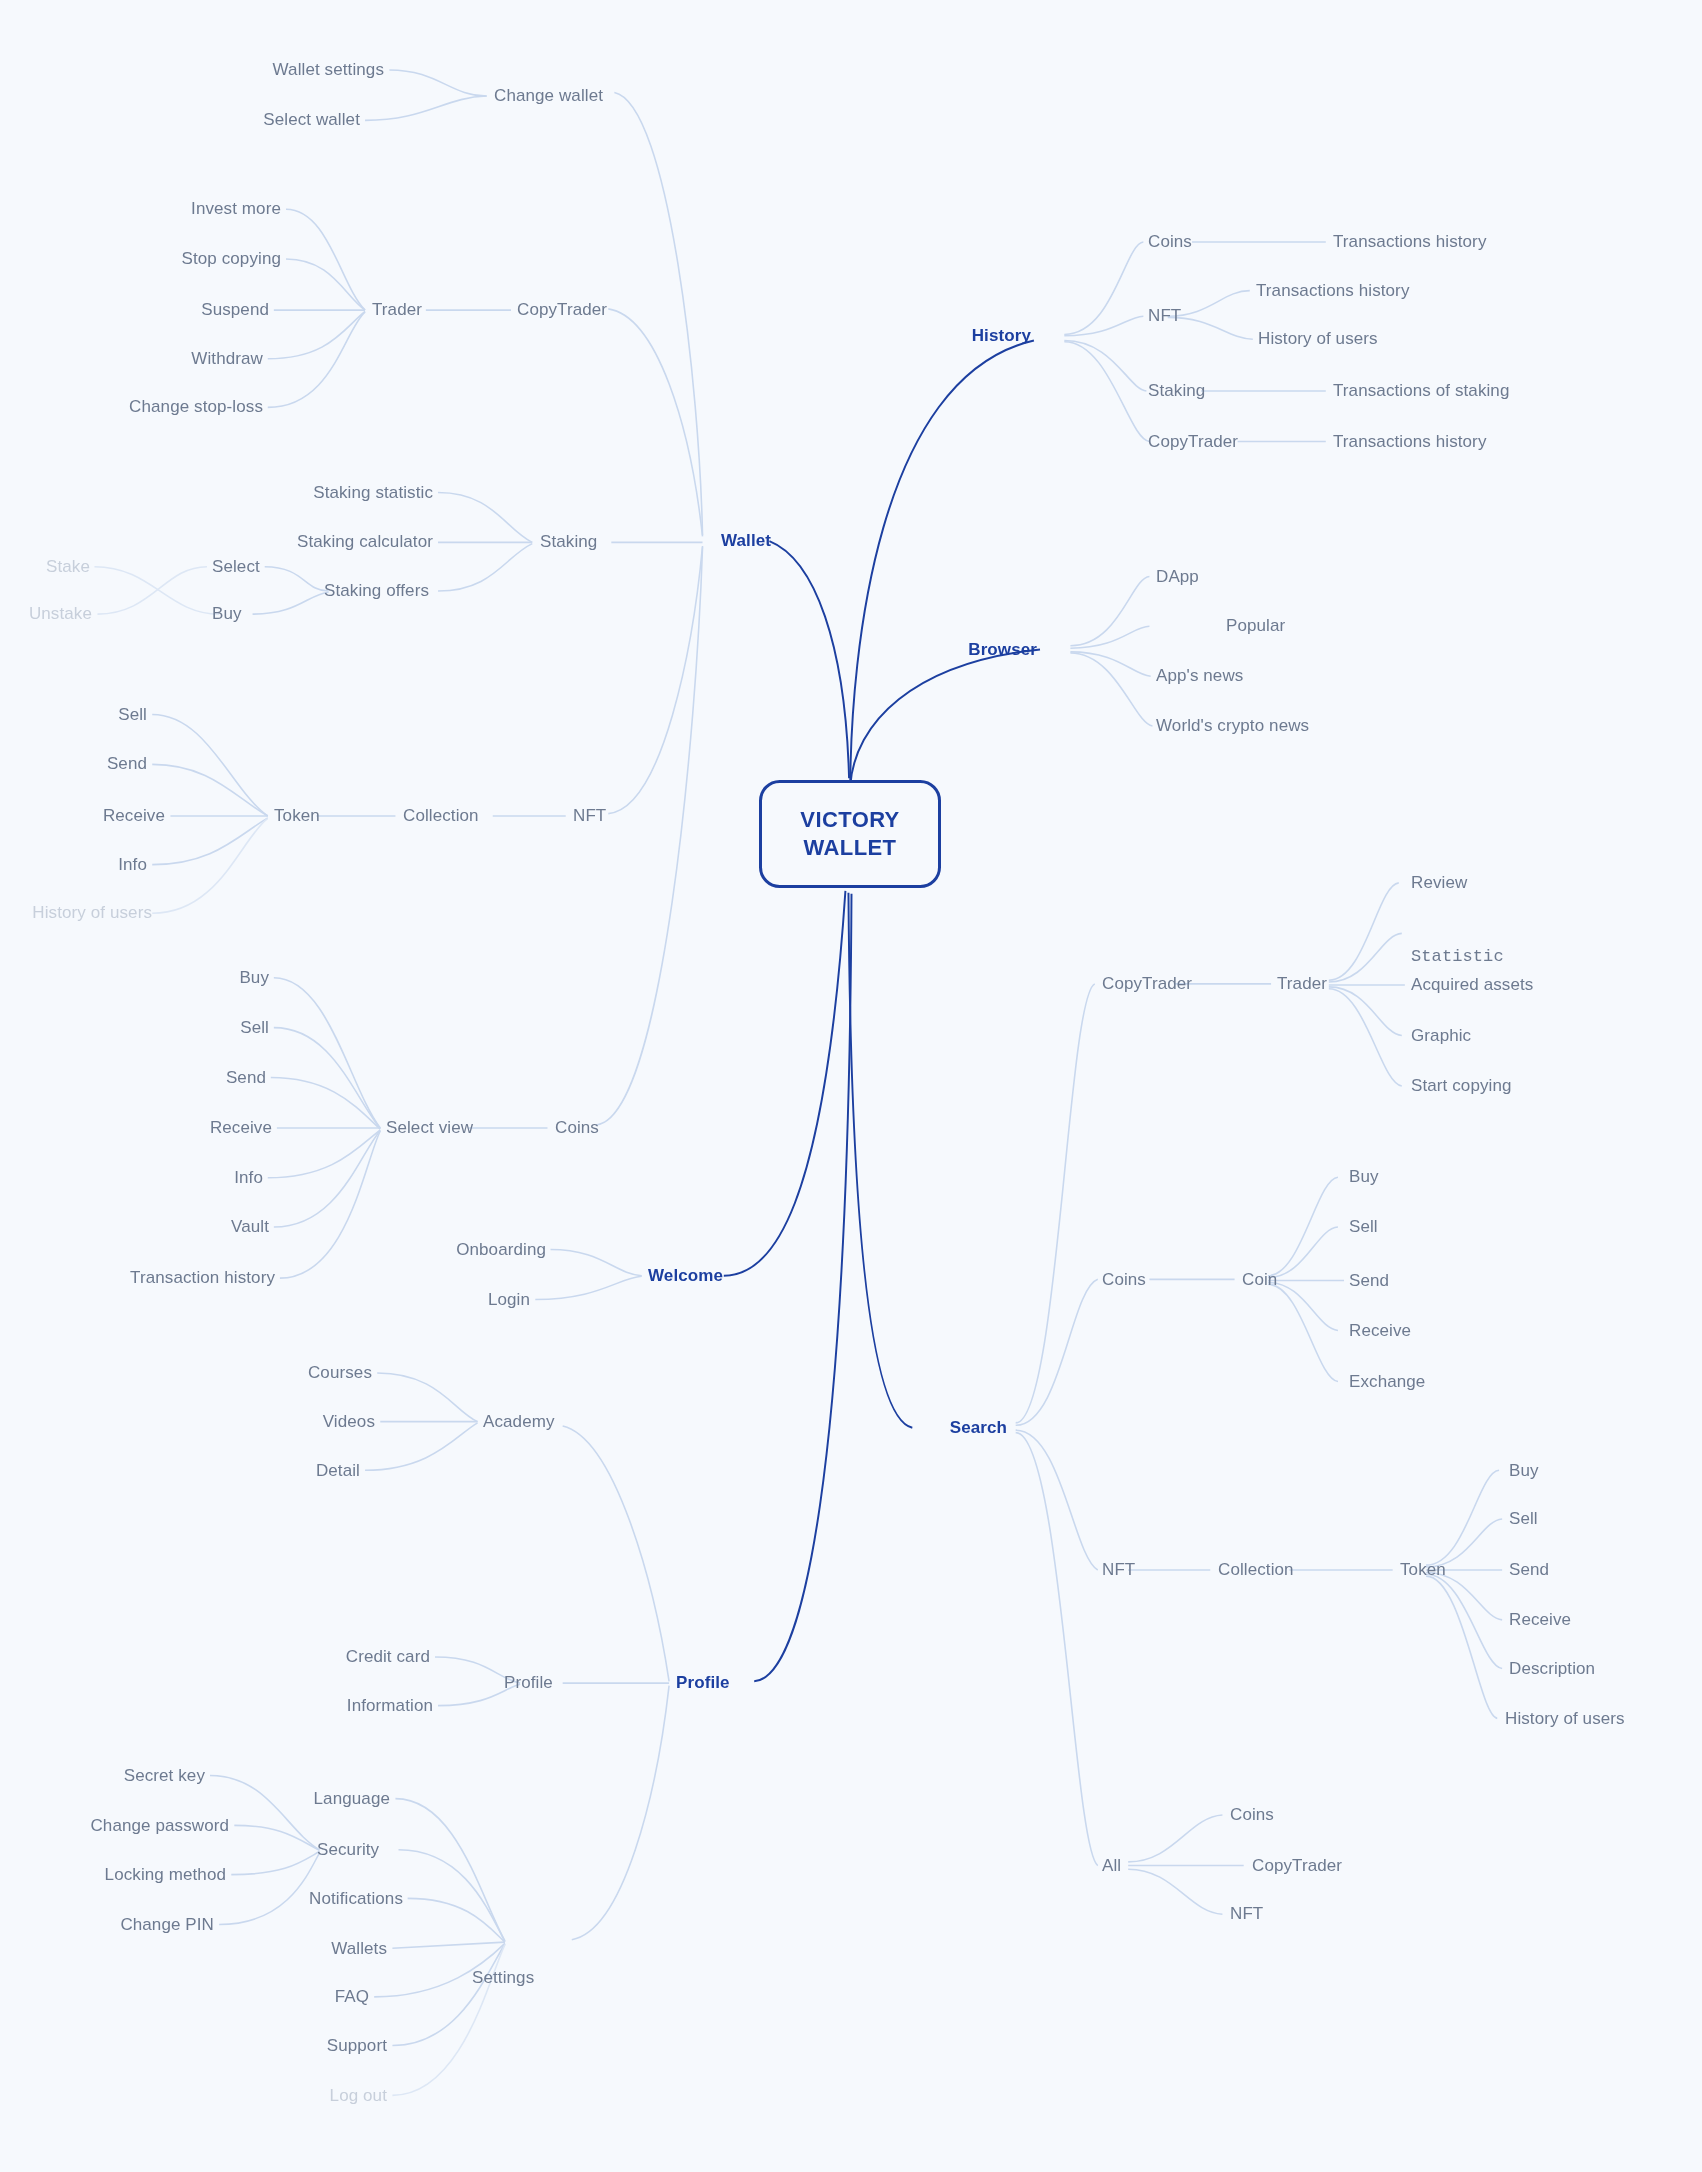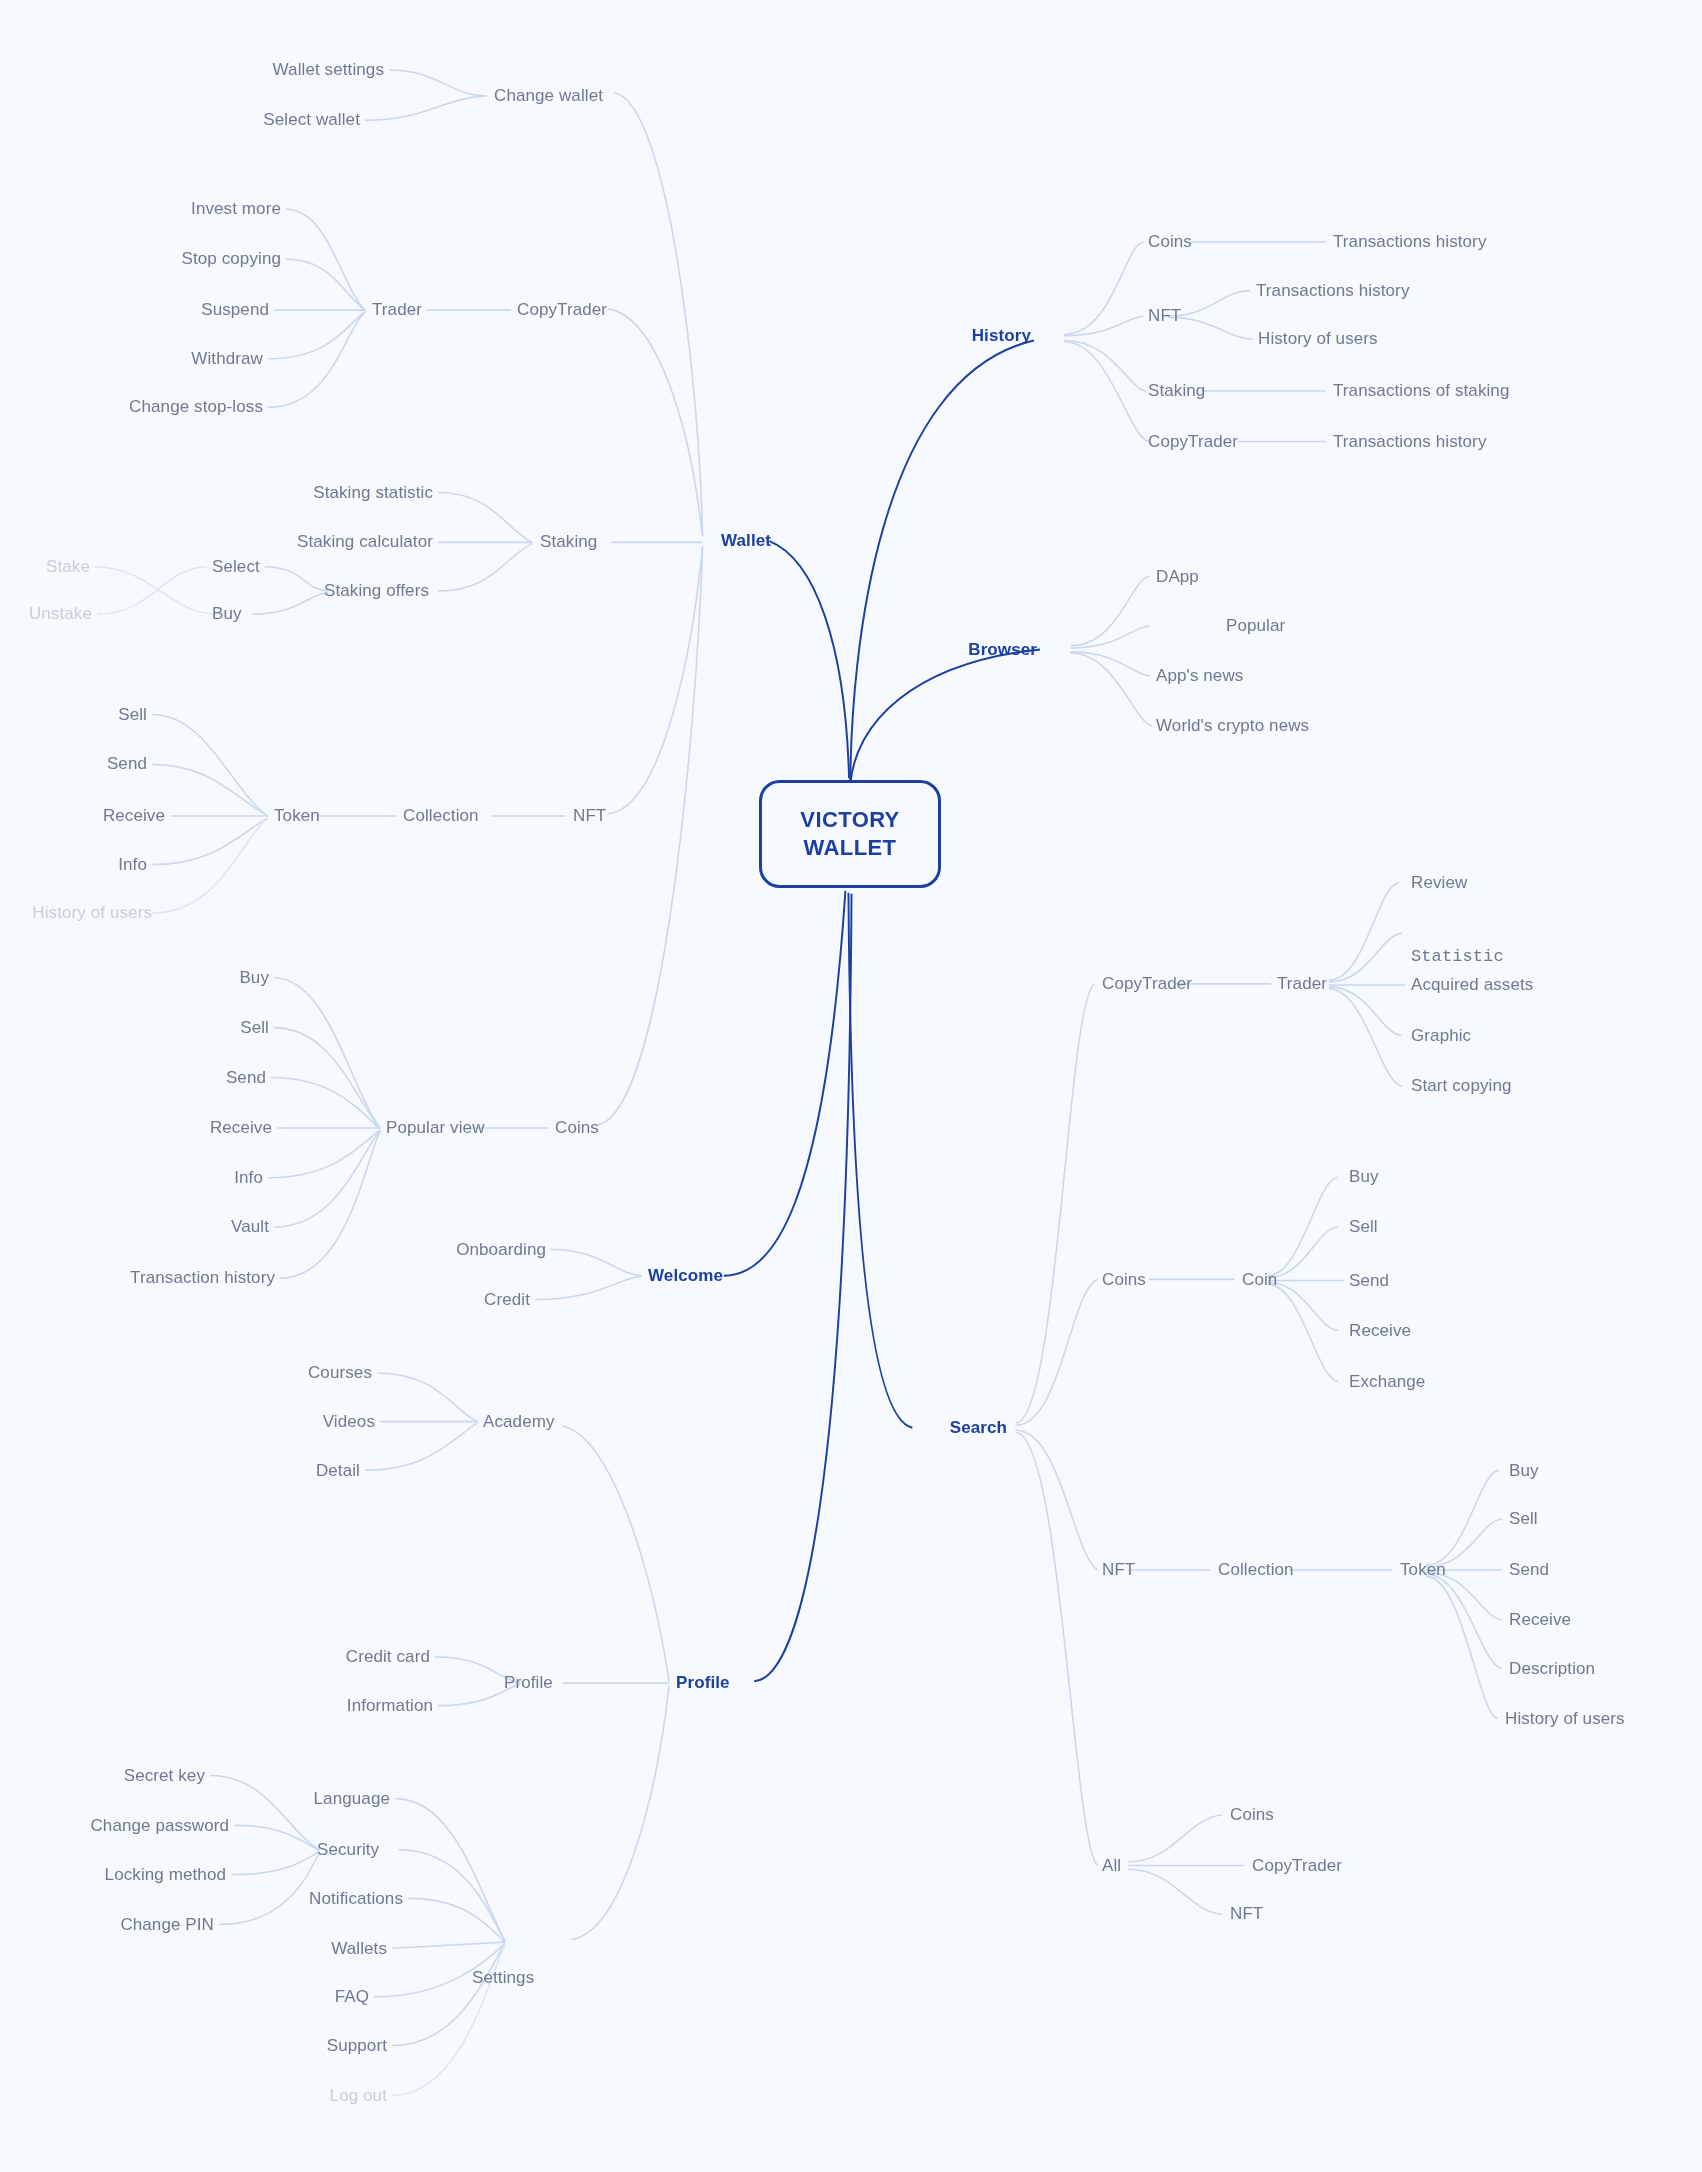--- a/index.html
+++ b/index.html
@@ -244,25 +244,25 @@
   <div class="node right" style="left:403px;  top:816px;">Collection</div>
   <div class="node right" style="left:573px;  top:816px;">NFT</div>
 
   <div class="node left" style="left:269px;  top:978px;">Buy</div>
   <div class="node left" style="left:269px;  top:1028px;">Sell</div>
   <div class="node left" style="left:266px;  top:1078px;">Send</div>
   <div class="node left" style="left:272px;  top:1128px;">Receive</div>
   <div class="node left" style="left:263px;  top:1178px;">Info</div>
   <div class="node left" style="left:269px;  top:1227px;">Vault</div>
   <div class="node left" style="left:275px;  top:1278px;">Transaction history</div>
-  <div class="node right" style="left:386px;  top:1128px;">Popular view</div>
+  <div class="node right" style="left:386px;  top:1128px;">Select view</div>
   <div class="node right" style="left:555px;  top:1128px;">Coins</div>
 
   <div class="node left" style="left:546px;  top:1250px;text-align:center;">Onboarding</div>
-  <div class="node left" style="left:530px;  top:1300px;">Credit</div>
+  <div class="node left" style="left:530px;  top:1300px;">Login</div>
   <div class="node brand right" style="left:648px; top:1276px;">Welcome</div>
 
   <div class="node left" style="left:372px;  top:1373px;">Courses</div>
   <div class="node left" style="left:375px;  top:1422px;">Videos</div>
   <div class="node left" style="left:360px;  top:1471px;">Detail</div>
   <div class="node right" style="left:483px;  top:1422px;">Academy</div>
 
   <div class="node left" style="left:430px;  top:1657px;">Credit card</div>
   <div class="node left" style="left:433px;  top:1706px;">Information</div>
   <div class="node right" style="left:504px;  top:1683px;">Profile</div>

